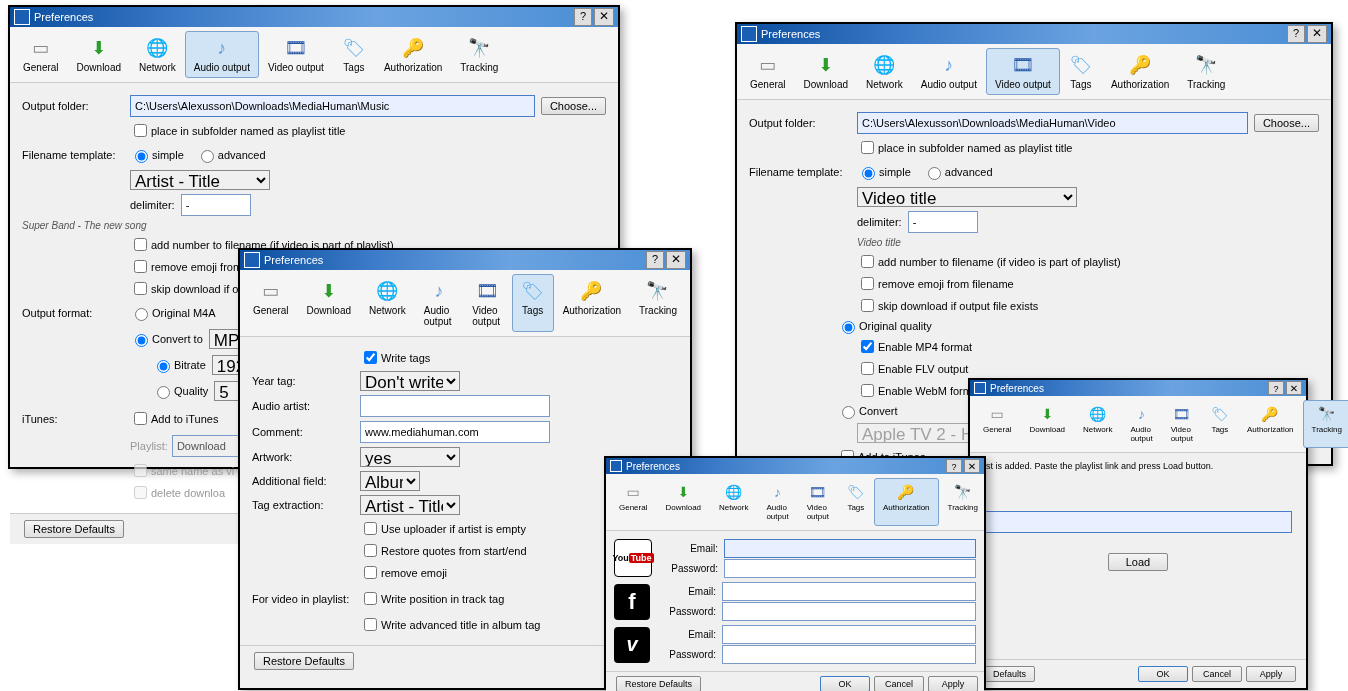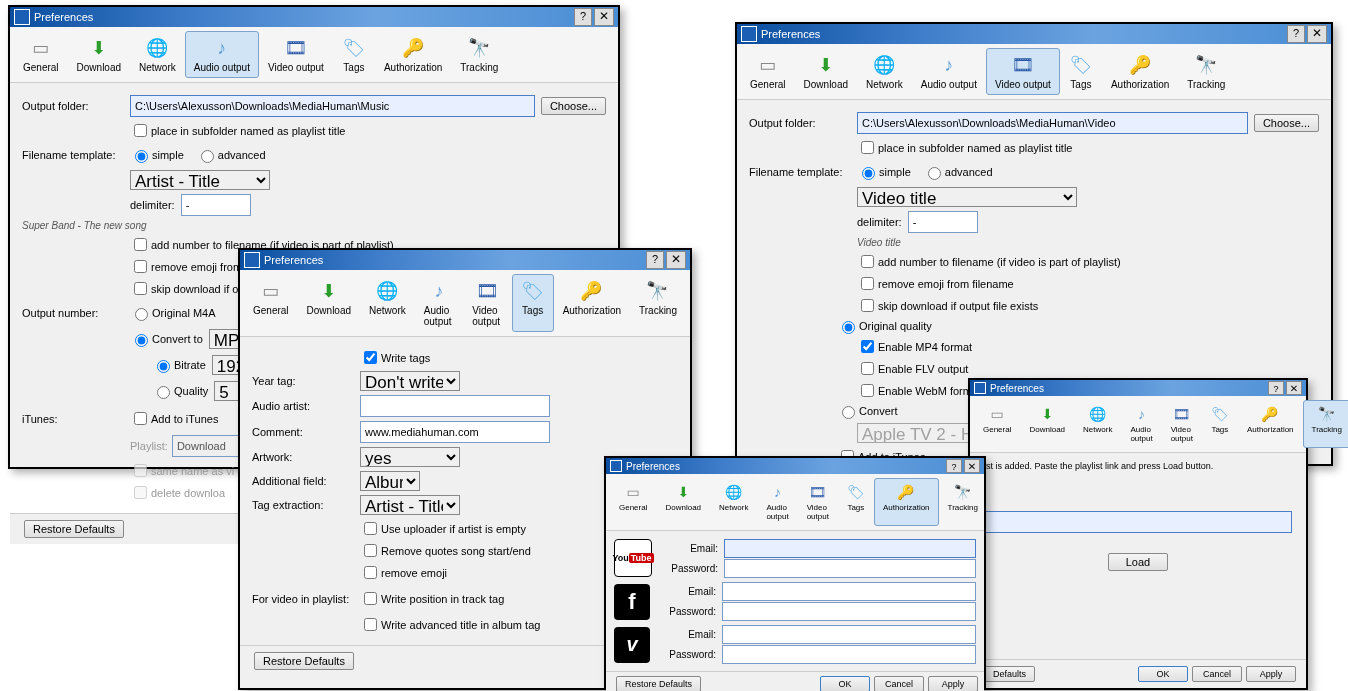--- a/index.html
+++ b/index.html
@@ -127,21 +127,21 @@
       </div>
     <div class="chk" style="margin-left:108px">
         <input type="checkbox" style="">
         <span>remove emoji from filename</span>
       </div>
     <div class="chk" style="margin-left:108px">
         <input type="checkbox" style="">
         <span>skip download if output file exists</span>
       </div>
     <div class="row">
-      <span class="lbl">Output number:</span>
+      <span class="lbl">Output format:</span>
       <label class="chk">
           <input type="radio" style="">
           <span>Original M4A</span>
         </label>
     </div>
     <div class="row" style="margin-left:108px">
       <label class="chk">
           <input type="radio" checked="" style="">
           <span>Convert to</span>
         </label>
@@ -383,21 +383,21 @@
     <div class="row">
         <span class="lbl">Tag extraction:</span>
         <select style="width:100px"><option>Artist - Title</option></select>
       </div>
     <div class="chk" style="margin-left:108px">
         <input type="checkbox" style="">
         <span>Use uploader if artist is empty</span>
       </div>
     <div class="chk" style="margin-left:108px">
         <input type="checkbox" style="">
-        <span>Remove quotes song start/end</span>
+        <span>Restore quotes from start/end</span>
       </div>
     <div class="chk" style="margin-left:108px">
         <input type="checkbox" style="">
         <span>remove emoji</span>
       </div>
     <div class="row">
         <span class="lbl">For video in playlist:</span>
         <label class="chk">
           <input type="checkbox" style="">
           <span>Write position in track tag</span>

